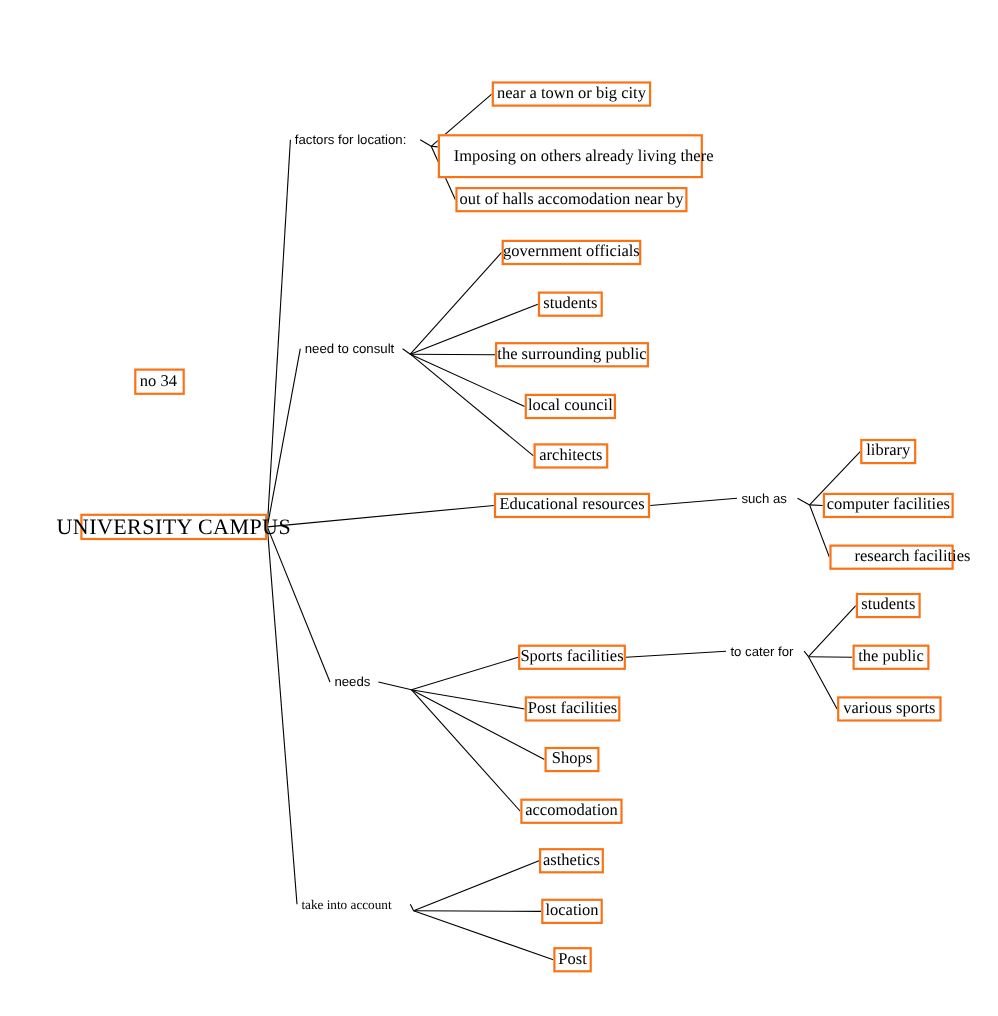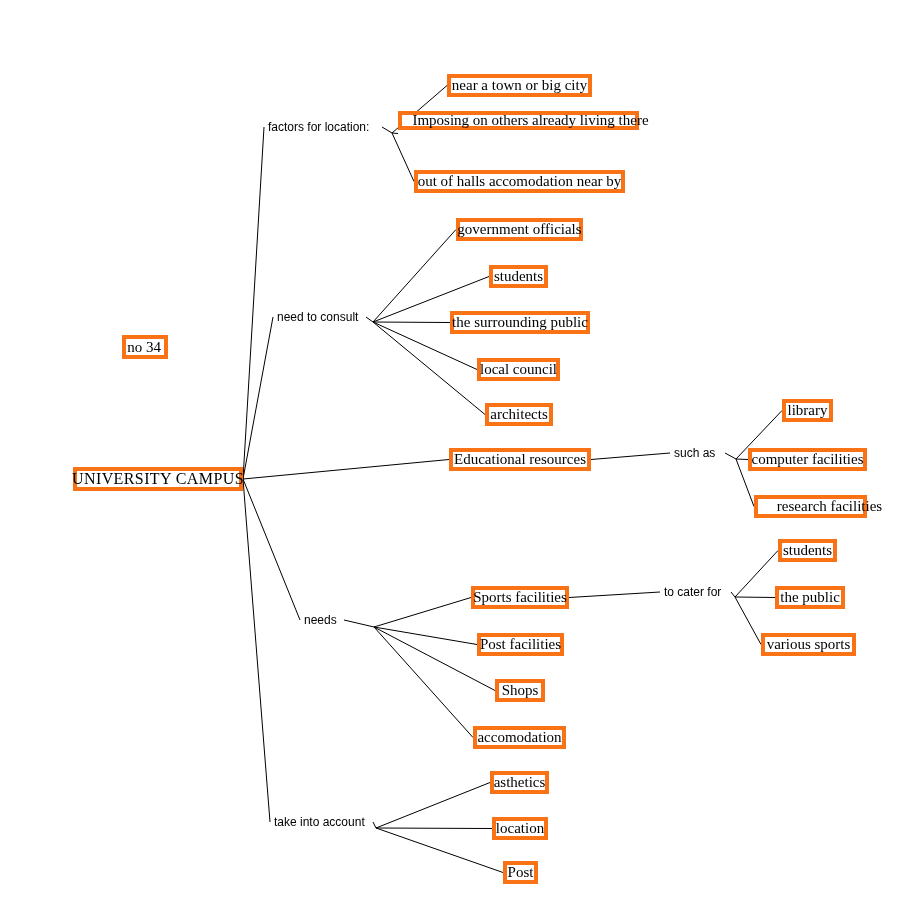--- a/index.html
+++ b/index.html
@@ -1,20 +1,20 @@
 <!DOCTYPE html>
 <html><head>
 <meta charset="utf-8">
 <style>
   html,body{margin:0;padding:0;background:#ffffff;}
   #canvas{position:relative;width:907px;height:924px;background:#ffffff;overflow:hidden;}
   svg#edges{position:absolute;left:0;top:0;width:907px;height:924px;}
   .node{
     position:absolute;
-    border:4px solid #f97316;
+    border:2px solid #f97316;
     background:#ffffff;
     font-family:"Liberation Serif","DejaVu Serif",serif;
     font-size:15px;
     line-height:1;
     color:#000000;
     white-space:nowrap;
     display:flex;
     align-items:center;
     justify-content:center;
     padding:0 6px;
@@ -24,21 +24,21 @@
     position:absolute;
     font-family:"Liberation Sans","DejaVu Sans",sans-serif;
     font-size:12px;
     color:#000000;
     white-space:nowrap;
     background:#ffffff;
     line-height:1;
   }
   .root{
     font-family:"Liberation Serif","DejaVu Serif",serif;
-    font-size:16px;
+    font-size:20px;
     letter-spacing:0.4px;
   }
   .caret{display:inline-block;width:1px;height:14px;background:#000;margin-left:2px;vertical-align:middle;}
 </style>
 </head>
 <body>
 
 <div id="canvas">
   <svg id="edges" xmlns="http://www.w3.org/2000/svg">
       <line x1="243" y1="479" x2="264" y2="127" stroke="#000000" stroke-width="1"></line>
@@ -81,21 +81,21 @@
         <span>UNIVERSITY CAMPUS</span>
       </div>
       <div class="node" style="left: 122px; top: 335px; width: 46px; height: 24px;">
         <span>no 34</span>
         <span class="caret"></span>
       </div>
       <div class="hub" style="left: 268px; top: 121px;">factors for location:</div>
       <div class="node" style="left: 447px; top: 74px; width: 145px; height: 23px;">
         <span>near a town or big city</span>
       </div>
-      <div class="node" style="left: 398px; top: 111px; width: 241px; height: 19px; padding-left: 30px;">
+      <div class="node" style="left: 398px; top: 122px; width: 241px; height: 40px; padding-left: 30px;">
         <span>Imposing on others already living there</span>
       </div>
       <div class="node" style="left: 414px; top: 170px; width: 211px; height: 23px;">
         <span>out of halls accomodation near by</span>
       </div>
       <div class="hub" style="left: 277px; top: 311px;">need to consult</div>
       <div class="node" style="left: 456px; top: 218px; width: 127px; height: 23px; text-align: center;">
         <span>government officials</span>
       </div>
       <div class="node" style="left: 489px; top: 265px; width: 59px; height: 23px;">
@@ -116,21 +116,21 @@
       </div>
       <div class="node" style="left: 477px; top: 633px; width: 87px; height: 23px;">
         <span>Post facilities</span>
       </div>
       <div class="node" style="left: 495px; top: 679px; width: 50px; height: 23px;">
         <span>Shops</span>
       </div>
       <div class="node" style="left: 473px; top: 726px; width: 93px; height: 23px;">
         <span>accomodation</span>
       </div>
-      <div class="hub" style="left: 274px; top: 816px;">take into account</div>
+      <div class="hub" style="left: 274px; top: 816px; font-family: Liberation Serif, serif;">take into account</div>
       <div class="node" style="left: 490px; top: 771px; width: 59px; height: 23px;">
         <span>asthetics</span>
       </div>
       <div class="node" style="left: 492px; top: 817px; width: 56px; height: 23px;">
         <span>location</span>
       </div>
       <div class="node" style="left: 503px; top: 861px; width: 35px; height: 23px;">
         <span>Post</span>
       </div>
       <div class="hub" style="left: 674px; top: 447px;">such as</div>

